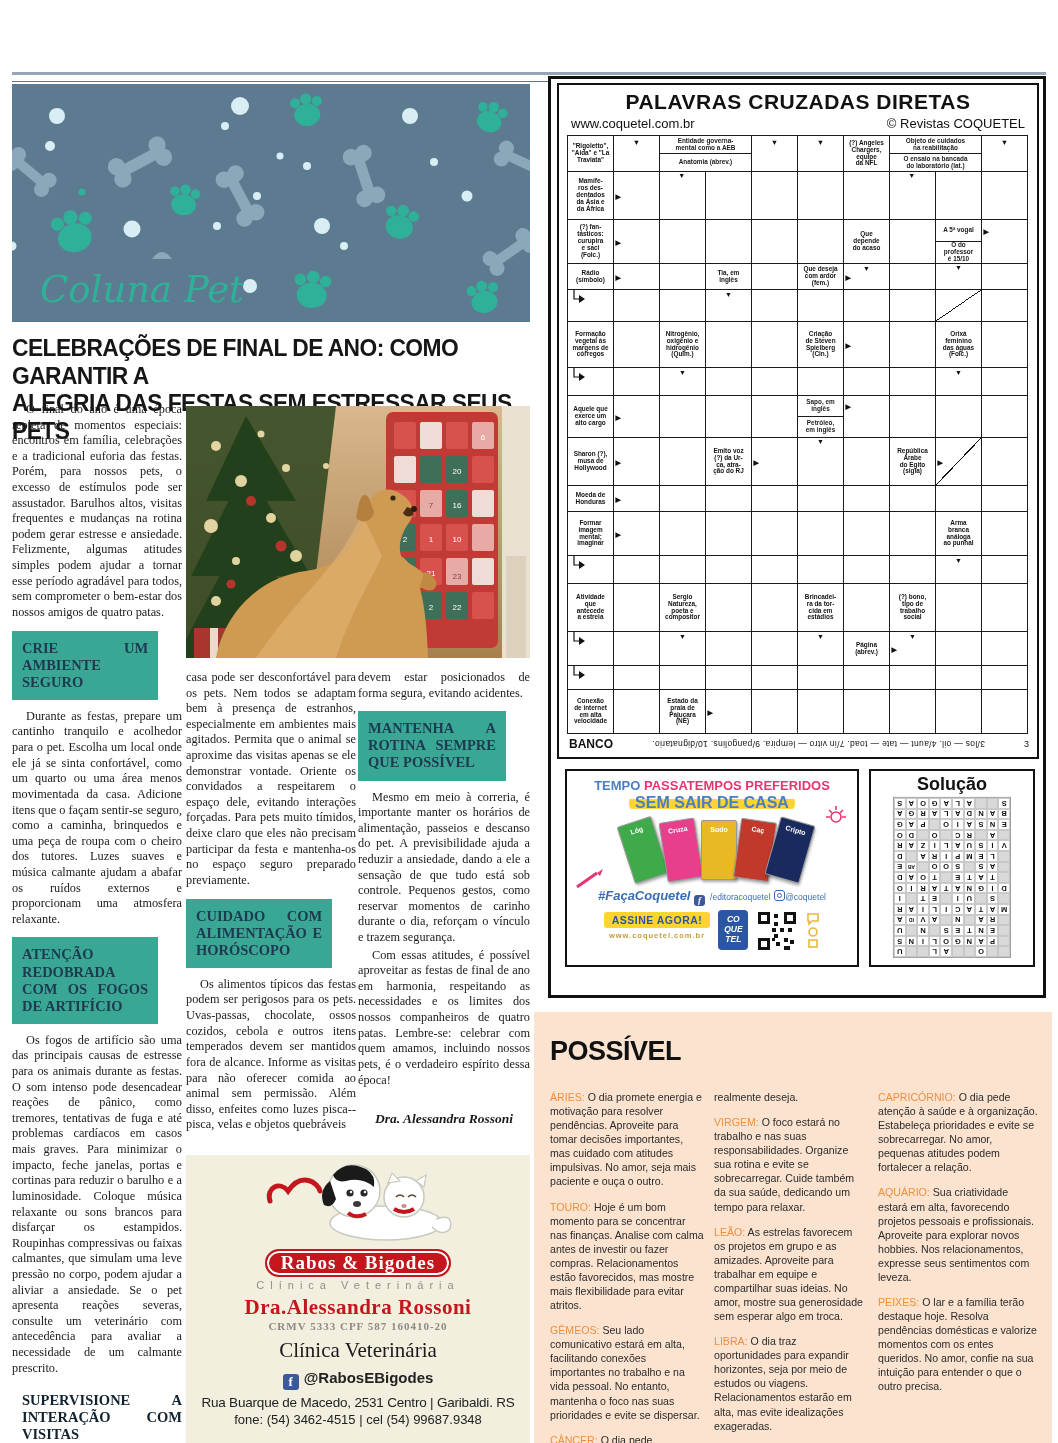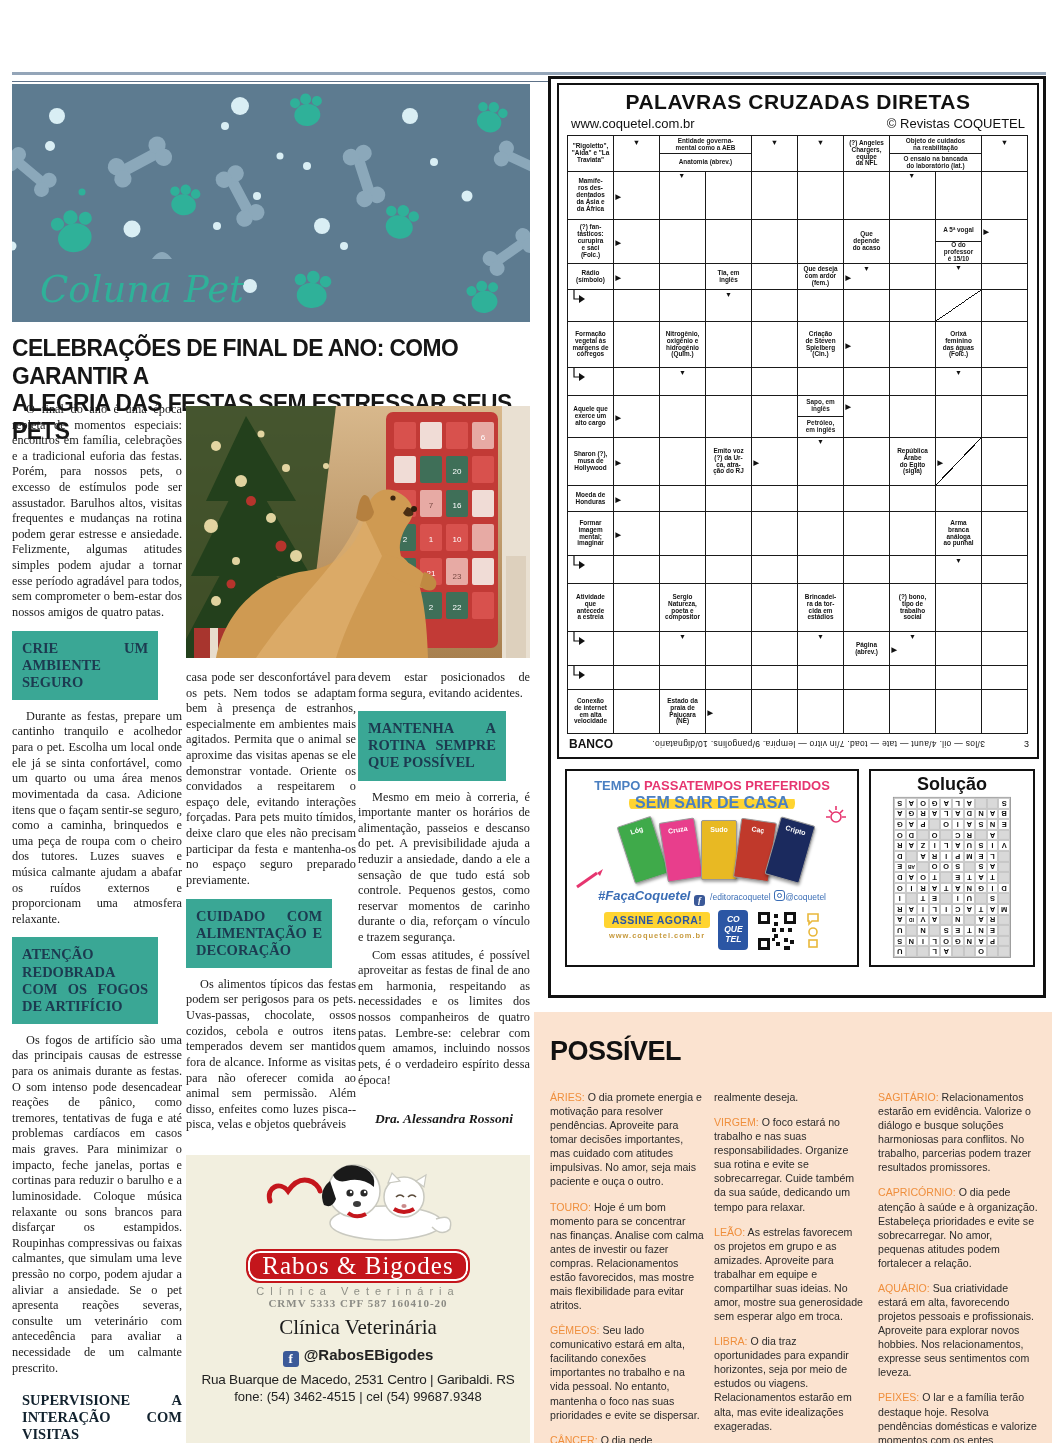--- a/index.html
+++ b/index.html
@@ -31,21 +31,21 @@
   .body-p.ni{text-indent:0;}
   .sec-head{background:#3aa795;color:#1c3a50;font-weight:bold;font-size:14.5px;line-height:1.18;
       padding:9px 10px;margin:10px 0 9px 0;width:86%;box-sizing:border-box;}
   .sec-head.plain{background:none;padding:4px 0 4px 10px;width:100%;margin:12px 0 6px 0;color:#12222e;}
   .signature{font-weight:bold;font-style:italic;text-align:center;font-size:13.5px;margin-top:22px;}
   
   #photo{position:absolute;left:186px;top:406px;width:344px;height:252px;}
   
   #vet-ad{position:absolute;left:186px;top:1155px;width:344px;height:288px;background:#f2efdf;text-align:center;overflow:hidden;}
   #vet-logo-box{display:inline-block;margin-top:2px;background:#c4161c;border:2px solid #c4161c;border-radius:14px;padding:1px 14px;box-shadow:inset 0 0 0 2px #fff;}
-  #vet-logo-box span{color:#fff;font-size:25px;font-weight:normal;letter-spacing:1px;}
+  #vet-logo-box span{color:#fff;font-size:19px;font-weight:bold;letter-spacing:1px;}
   #vet-tag{font-family:"Liberation Sans",sans-serif;font-size:11px;letter-spacing:6px;color:#8f9087;margin-top:2px;}
   #vet-doctor{color:#c4161c;font-weight:bold;font-size:21px;margin-top:4px;letter-spacing:.5px;}
   #vet-cred{color:#8b8b85;font-weight:bold;font-size:11px;letter-spacing:1px;}
   #vet-line1{font-size:21px;margin-top:6px;}
   #vet-line2{font-size:21px;}
   #vet-fb{font-family:"Liberation Sans",sans-serif;font-size:15px;font-weight:bold;color:#222;margin-top:6px;}
   .fb-badge{display:inline-block;width:16px;height:16px;background:#3b5998;color:#fff;border-radius:3px;
       font-family:"Liberation Serif",serif;font-weight:bold;font-size:13px;line-height:16px;vertical-align:-3px;margin-right:5px;}
   #vet-addr{font-family:"Liberation Sans",sans-serif;font-size:13.5px;color:#222;margin-top:5px;letter-spacing:-.2px;}
   #vet-phone{font-family:"Liberation Sans",sans-serif;font-size:13px;color:#222;margin-top:2px;}
@@ -179,21 +179,21 @@
   <div id="col1" class="art-col">
       <p class="body-p">O final do ano é uma época repleta de momentos especiais: encontros em família, celebrações e a tradicional euforia das festas. Porém, para nossos pets, o excesso de estímulos pode ser assustador. Barulhos altos, visitas frequentes e mudanças na rotina podem gerar estresse e ansiedade. Felizmente, algumas atitudes simples podem ajudar a tornar esse período agradável para todos, sem comprometer o bem-estar dos nossos amigos de quatro patas.</p>
       <div class="sec-head">CRIE UM AMBIENTE SEGURO</div>
       <p class="body-p">Durante as festas, prepare um cantinho tranquilo e acolhedor para o pet. Escolha um local onde ele já se sinta confortável, como um quarto ou uma área menos movimentada da casa. Adicione itens que o façam sentir-se seguro, como a caminha, brinquedos e uma peça de roupa com o cheiro dos tutores. Luzes suaves e música calmante ajudam a abafar os ruídos externos e proporcionam uma atmosfera relaxante.</p>
       <div class="sec-head">ATENÇÃO REDOBRADA COM OS FOGOS DE ARTIFÍCIO</div>
       <p class="body-p">Os fogos de artifício são uma das principais causas de estresse para os animais durante as festas. O som intenso pode desencadear reações de pânico, como tremores, tentativas de fuga e até problemas cardíacos em casos mais graves. Para minimizar o impacto, feche janelas, portas e cortinas para reduzir o barulho e a luminosidade. Coloque música relaxante ou sons brancos para disfarçar os estampidos. Roupinhas compressivas ou faixas calmantes, que simulam uma leve pressão no corpo, podem ajudar a aliviar a ansiedade. Se o pet apresenta reações severas, consulte um veterinário com antecedência para avaliar a necessidade de um calmante prescrito.</p>
       <div class="sec-head plain">SUPERVISIONE A INTERAÇÃO COM VISITAS</div>
     </div>
   <div id="col2" class="art-col">
       <p class="body-p ni">casa pode ser desconfortável para os pets. Nem todos se adaptam bem à presença de estranhos, especialmente em ambientes mais agitados. Permita que o animal se aproxime das visitas apenas se ele demonstrar vontade. Oriente os convidados a respeitarem o espaço dele, evitando interações forçadas. Para pets muito tímidos, deixe claro que eles não precisam participar da festa e mantenha-os no espaço seguro preparado previamente.</p>
-      <div class="sec-head">CUIDADO COM ALIMENTAÇÃO E DECORAÇÃO</div>
+      <div class="sec-head">CUIDADO COM ALIMENTAÇÃO E HORÓSCOPO</div>
       <p class="body-p">Os alimentos típicos das festas podem ser perigosos para os pets. Uvas-passas, chocolate, ossos cozidos, cebola e outros itens temperados devem ser mantidos fora de alcance. Informe as visitas para não oferecer comida ao animal sem permissão. Além disso, enfeites como luzes pisca--pisca, velas e objetos quebráveis</p>
     </div>
   <div id="col3" class="art-col">
       <p class="body-p ni">devem estar posicionados de forma segura, evitando acidentes.</p>
       <div class="sec-head">MANTENHA A ROTINA SEMPRE QUE POSSÍVEL</div>
       <p class="body-p">Mesmo em meio à correria, é importante manter os horários de alimentação, passeios e descanso do pet. A previsibilidade ajuda a reduzir a ansiedade, dando a ele a sensação de que tudo está sob controle. Pequenos gestos, como reservar momentos de carinho durante o dia, reforçam o vínculo e trazem segurança.</p>
       <p class="body-p">Com essas atitudes, é possível aproveitar as festas de final de ano em harmonia, respeitando as necessidades e os limites dos nossos companheiros de quatro patas. Lembre-se: celebrar com quem amamos, incluindo nossos pets, é o verdadeiro espírito dessa época!</p>
       <div class="signature">Dra. Alessandra Rossoni</div>
     </div>
 
@@ -305,20 +305,21 @@
       <circle cx="146" cy="40" r="20" fill="#fff" stroke="#c9c9c0" stroke-width="1.5"></circle>
       <path d="M130,26 l4,-10 8,8 z M158,24 l10,-6 -2,12 z" fill="#fff" stroke="#c9c9c0" stroke-width="1.2"></path>
       <path d="M138,40 q4,-4 8,0 M150,40 q4,-4 8,0" stroke="#5a4a3a" stroke-width="1.6" fill="none"></path>
       <path d="M136,52 q10,6 20,0" stroke="#c4161c" stroke-width="4" fill="none"></path>
       <ellipse cx="146" cy="49" rx="2.6" ry="2" fill="#c98a8a"></ellipse>
     </svg>
     <div>
       <span id="vet-logo-box"><span>Rabos &amp; Bigodes</span></span>
     </div>
     <div id="vet-tag">Clínica Veterinária</div>
+    <div id="vet-doctor">Dra.Alessandra Rossoni</div>
     <div id="vet-cred">CRMV 5333 CPF 587 160410-20</div>
     <div id="vet-line1">Clínica Veterinária</div>
     <div id="vet-fb"><span class="fb-badge">f</span><span>@RabosEBigodes</span></div>
     <div id="vet-addr">Rua Buarque de Macedo, 2531   Centro  |  Garibaldi. RS</div>
     <div id="vet-phone">fone: (54) 3462-4515   |   cel  (54) 99687.9348</div>
   </div>
 
   <div id="xw-frame">
     <div id="xw-panel">
       <div id="xw-title">PALAVRAS CRUZADAS DIRETAS</div>
@@ -833,20 +834,19 @@
         <p><span class="h-sign">GÊMEOS: </span>Seu lado comunicativo estará em alta, facilitando conexões importantes no trabalho e na vida pessoal. No entanto, mantenha o foco nas suas prioridades e evite se dispersar.</p>
         <p><span class="h-sign">CÂNCER: </span>O dia pede introspecção e cuidado emocional. Reflita sobre suas metas e organize seus sentimentos. Nos relacionamentos, seja honesto consigo mesmo sobre o que</p>
       </div>
     <div class="h-col" id="hcol1" style="left:180px;width:152px;">
         <p>realmente deseja.</p>
         <p><span class="h-sign">VIRGEM: </span>O foco estará no trabalho e nas suas responsabilidades. Organize sua rotina e evite se sobrecarregar. Cuide também da sua saúde, dedicando um tempo para relaxar.</p>
         <p><span class="h-sign">LEÃO: </span>As estrelas favorecem os projetos em grupo e as amizades. Aproveite para trabalhar em equipe e compartilhar suas ideias. No amor, mostre sua generosidade sem esperar algo em troca.</p>
         <p><span class="h-sign">LIBRA: </span>O dia traz oportunidades para expandir horizontes, seja por meio de estudos ou viagens. Relacionamentos estarão em alta, mas evite idealizações exageradas.</p>
       </div>
     <div class="h-col" id="hcol2" style="left:344px;width:160px;">
-        <p><span class="h-sign">SAGITÁRIO: </span>Relacionamentos estarão em evidência. Valorize o diálogo e busque soluções harmoniosas para conflitos. No trabalho, parcerias podem trazer resultados promissores.</p>
         <p><span class="h-sign">CAPRICÓRNIO: </span>O dia pede atenção à saúde e à organização. Estabeleça prioridades e evite se sobrecarregar. No amor, pequenas atitudes podem fortalecer a relação.</p>
         <p><span class="h-sign">AQUÁRIO: </span>Sua criatividade estará em alta, favorecendo projetos pessoais e profissionais. Aproveite para explorar novos hobbies. Nos relacionamentos, expresse seus sentimentos com leveza.</p>
         <p><span class="h-sign">PEIXES: </span>O lar e a família terão destaque hoje. Resolva pendências domésticas e valorize momentos com os entes queridos. No amor, confie na sua intuição para entender o que o outro precisa.</p>
       </div>
   </div>
 
 </div>
 
 </body></html>

